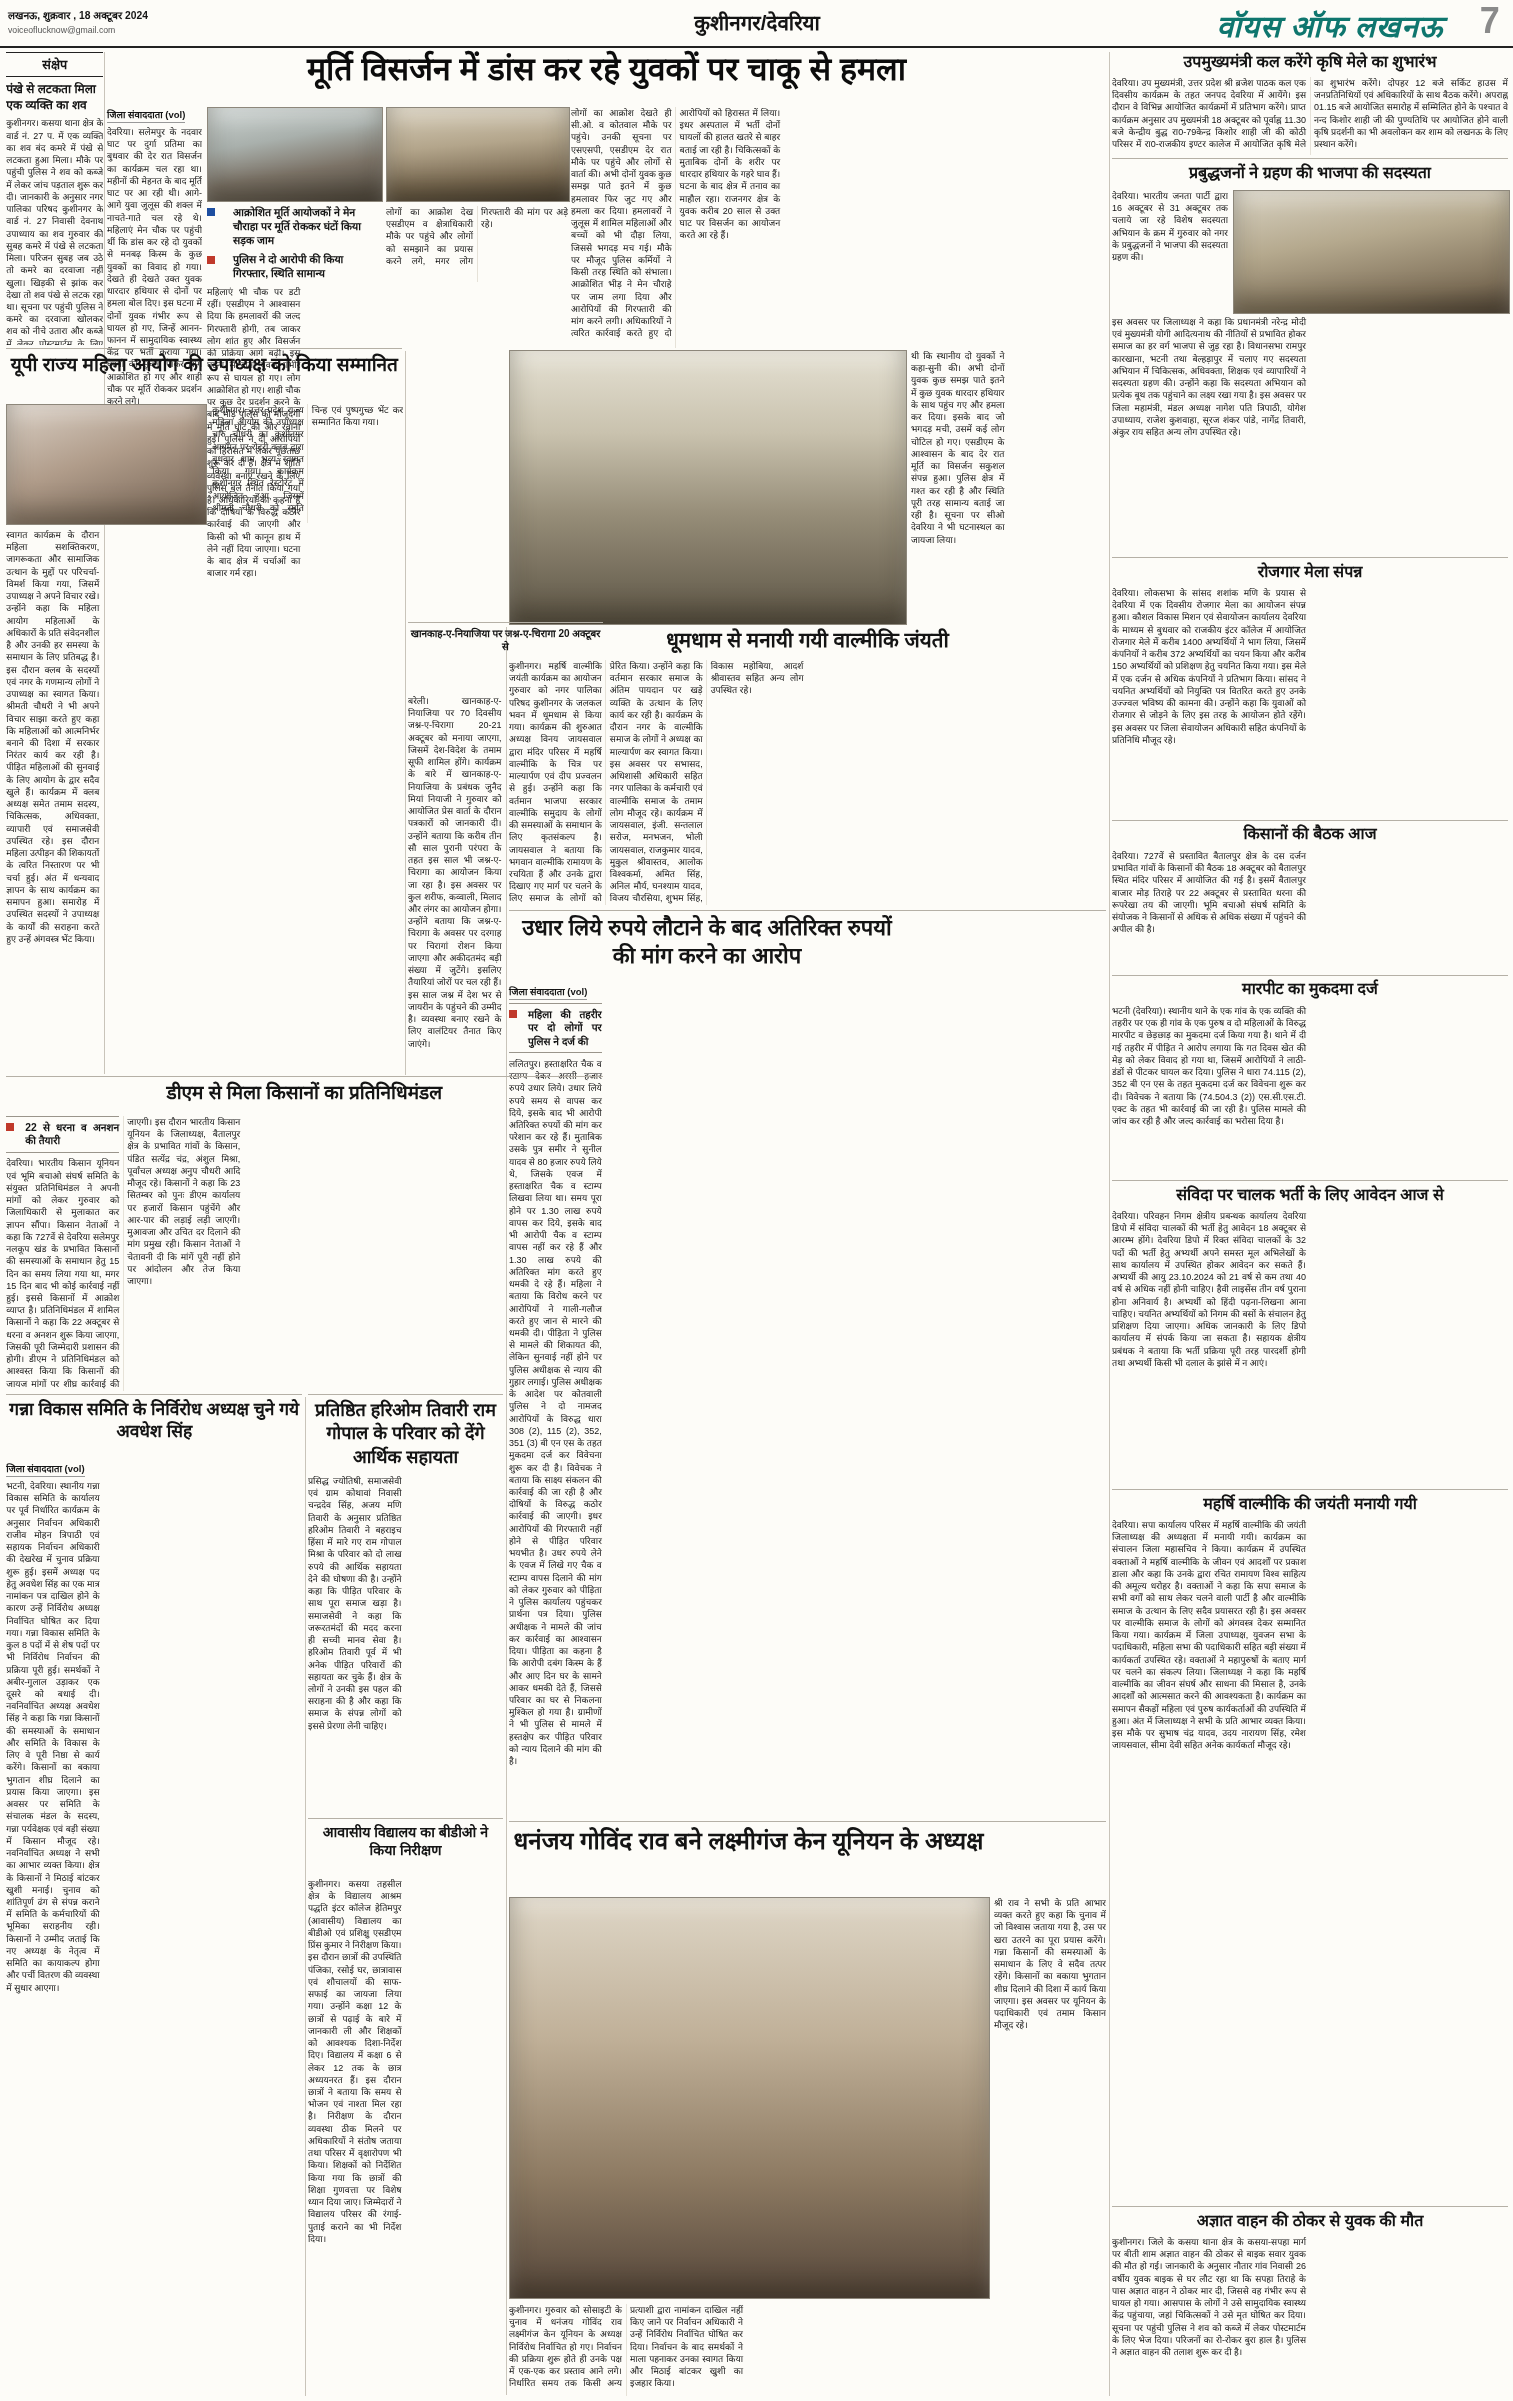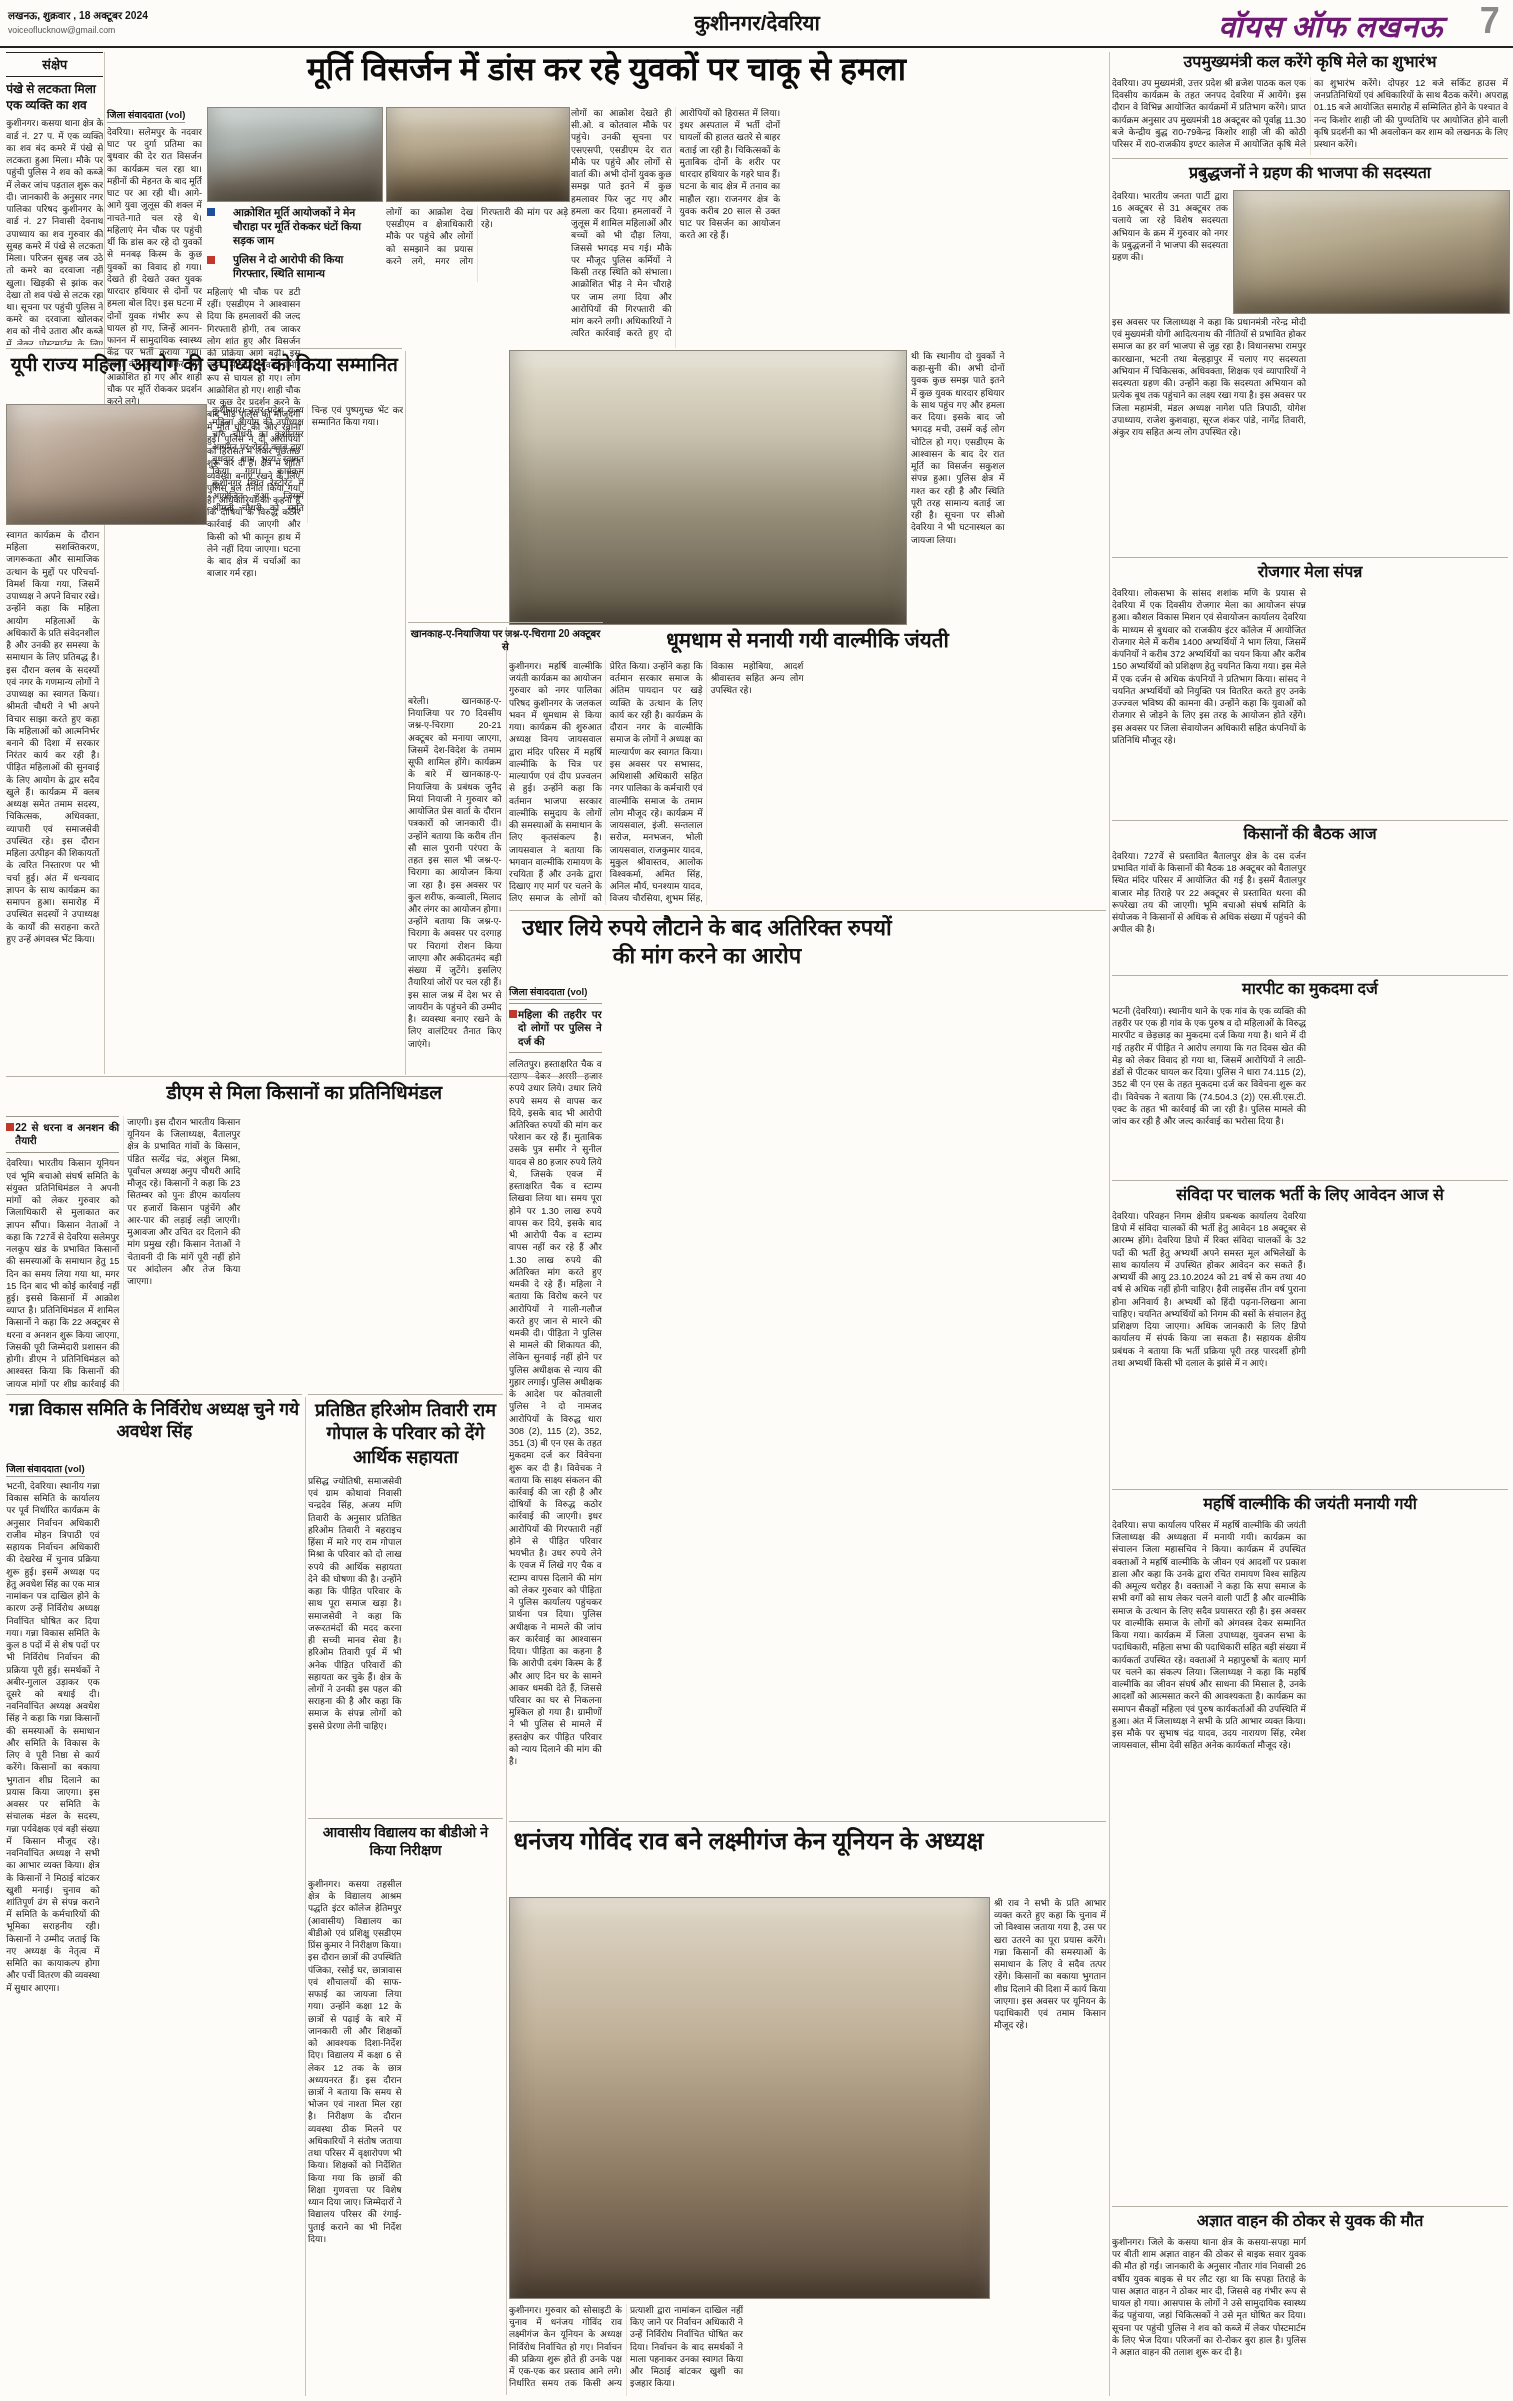--- a/index.html
+++ b/index.html
@@ -22,37 +22,37 @@
   .ph-street{background:linear-gradient(170deg,#ccd3d1 0%,#a9b0ac 35%,#7d7468 65%,#4e463c 100%);}
   .ph-crowd{background:linear-gradient(175deg,#d6cdb9 0%,#b3a58b 40%,#7a6a52 75%,#4a3f30 100%);}
   .ph-group{background:linear-gradient(180deg,#e4e0d2 0%,#c9c2ae 30%,#968d78 60%,#5d5546 100%);}
   .ph-fel{background:linear-gradient(160deg,#d9cfc4 0%,#b09c8a 45%,#6e5d4e 100%);}
   .ph-bjp{background:linear-gradient(170deg,#d8d2c2 0%,#b5a98e 40%,#80715a 80%,#55483a 100%);}
   .ph-garland{background:linear-gradient(180deg,#ded6c6 0%,#c0b098 35%,#8d7a62 70%,#55463a 100%);}
   .bullet-item{display:flex;align-items:flex-start;gap:18px;font-size:10.7px;font-weight:800;line-height:1.3;margin-bottom:5.5px;}
   .sq{flex:0 0 auto;width:8px;height:8px;margin-top:2.4px;}
   .sq-blue{background:#1d4ea0;}
   .sq-red{background:#c0392b;}
-  .inline-bullet{border-top:0.8px solid #9a958b;border-bottom:0.8px solid #9a958b;padding:4px 0;margin-bottom:4.7px;break-inside:avoid;display:flex;gap:1px;font-size:10.3px;font-weight:800;line-height:1.3;}
+  .inline-bullet{border-top:0.8px solid #9a958b;border-bottom:0.8px solid #9a958b;padding:4px 0;margin-bottom:4.7px;break-inside:avoid;display:flex;gap:11px;font-size:10.3px;font-weight:800;line-height:1.3;}
   .masthead{font-size:30px;font-weight:800;font-style:italic;letter-spacing:0.8px;}
   .pagenum{font-size:36px;font-weight:700;color:#8a8a8a;}
   .date-line{font-size:10.3px;font-weight:700;}
   .email{font-size:8.7px;color:#555;}
   .section-title{font-size:20.6px;font-weight:800;text-align:center;}
 </style>
 </head>
 <body>
 
 <div class="page">
 
   <div class="abs" style="left:0;top:0;width:1514px;height:46px;">
     <div class="abs date-line" style="left:8px;top:8px;">लखनऊ, शुक्रवार , 18 अक्टूबर 2024</div>
     <div class="abs email" style="left:8px;top:25px;">voiceoflucknow@gmail.com</div>
     <div class="abs section-title" style="left:0;right:0;top:8px;">कुशीनगर/देवरिया</div>
-    <div class="abs masthead" style="right:71px;top:4.7px;color:#701a75;font-family:Liberation Serif, serif;">वॉयस ऑफ लखनऊ</div>
+    <div class="abs masthead" style="right:71px;top:4.7px;color:#0f766e;">वॉयस ऑफ लखनऊ</div>
     <div class="abs pagenum" style="right:14.2px;top:0;">7</div>
   </div>
   <div class="abs" style="left:0;top:46px;width:1514px;height:1.6px;background:#222;"></div>
 
   <div class="abs" style="left:6.3px;top:52px;width:97px;height:294px;">
     <div class="kicker">संक्षेप</div>
     <div class="brief-head">पंखे से लटकता मिला एक व्यक्ति का शव</div>
     <div class="body" style="height:228px;">कुशीनगर। कसया थाना क्षेत्र के वार्ड नं. 27 प. में एक व्यक्ति का शव बंद कमरे में पंखे से लटकता हुआ मिला। मौके पर पहुंची पुलिस ने शव को कब्जे में लेकर जांच पड़ताल शुरू कर दी। जानकारी के अनुसार नगर पालिका परिषद कुशीनगर के वार्ड नं. 27 निवासी देवनाथ उपाध्याय का शव गुरुवार की सुबह कमरे में पंखे से लटकता मिला। परिजन सुबह जब उठे तो कमरे का दरवाजा नहीं खुला। खिड़की से झांक कर देखा तो शव पंखे से लटक रहा था। सूचना पर पहुंची पुलिस ने कमरे का दरवाजा खोलकर शव को नीचे उतारा और कब्जे में लेकर पोस्टमार्टम के लिए भेज दिया। पुलिस और फॉरेंसिक टीम ने जांच पड़ताल की। आसपास के लोगों ने बताया कि आर्थिक तंगी से वह परेशान चल रहा था। पुलिस मामले की जांच कर रही है।</div>
   </div>
 

